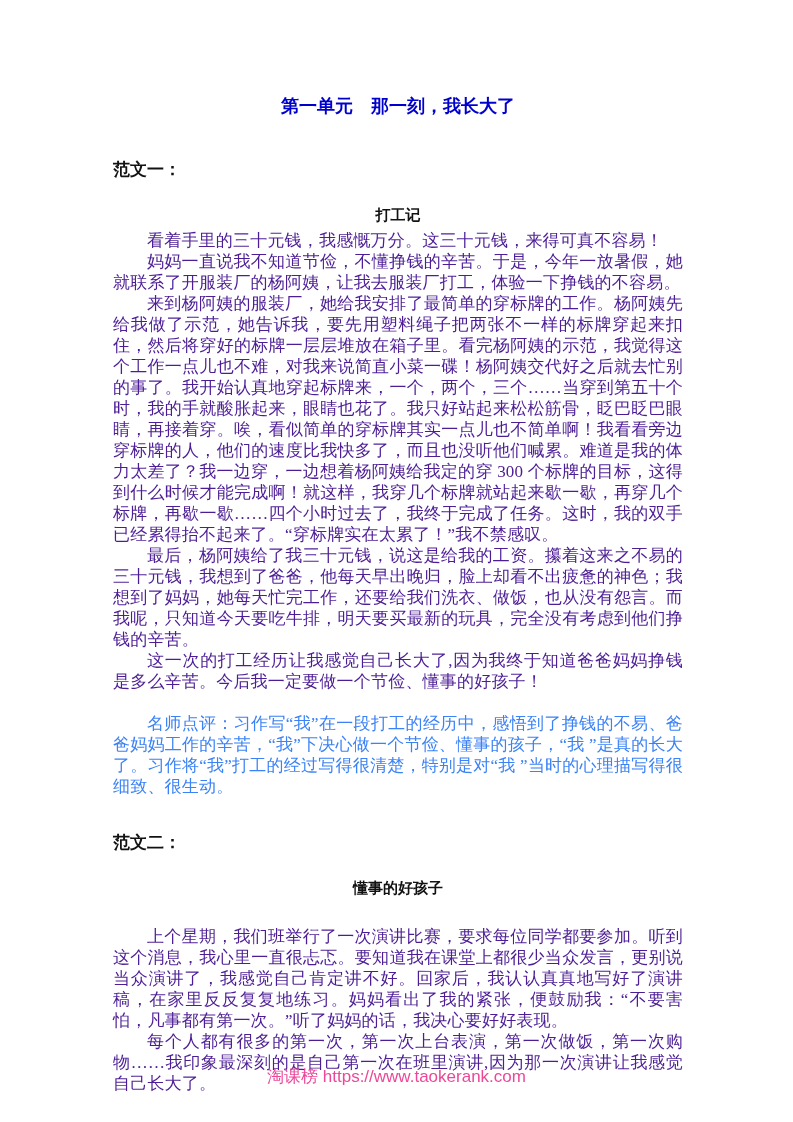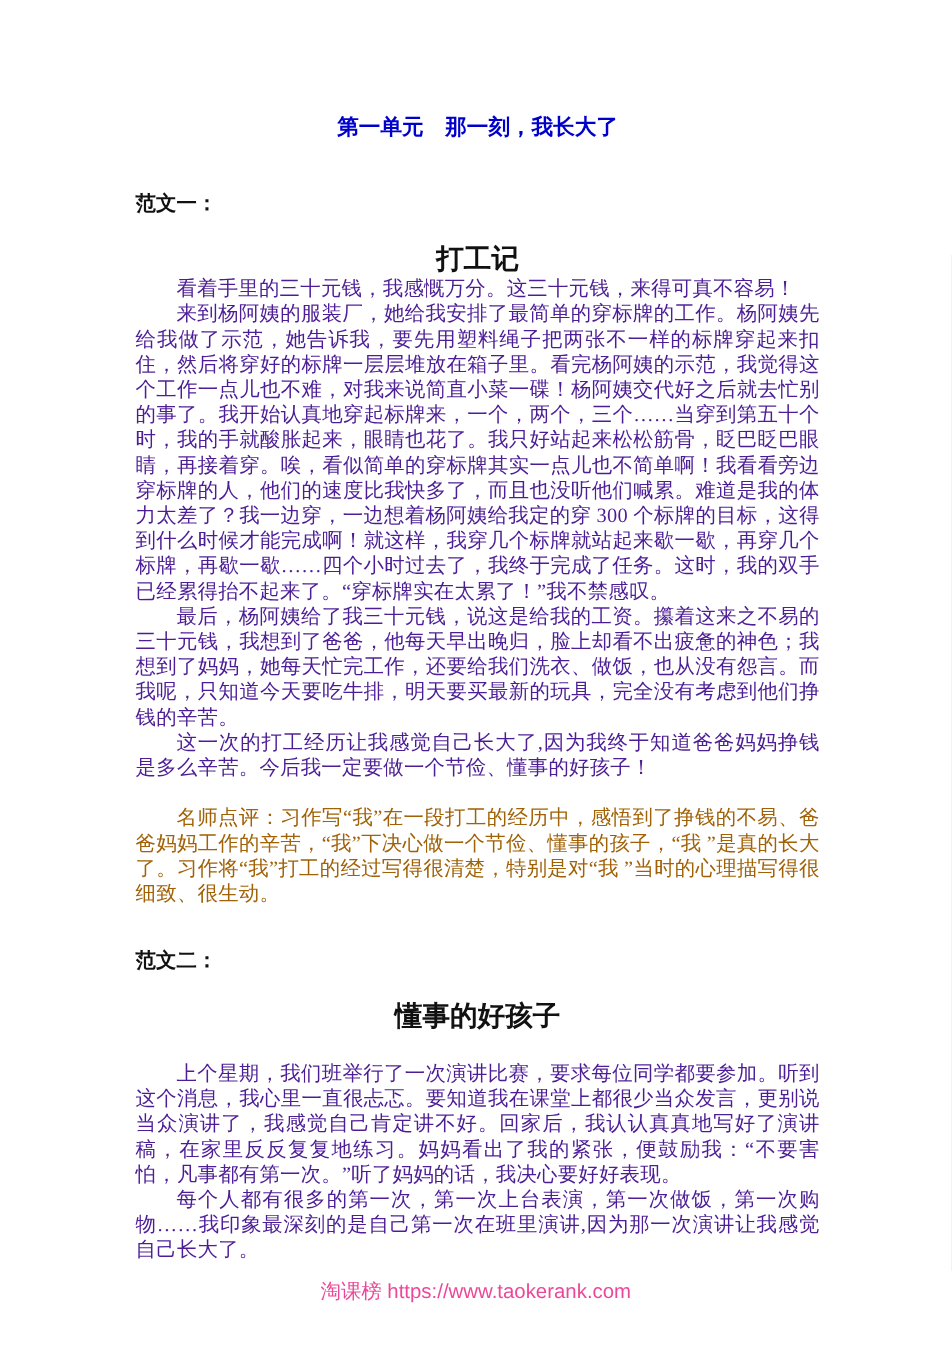--- a/index.html
+++ b/index.html
@@ -31,37 +31,37 @@
     font-weight: bold;
     font-size: 17px;
     line-height: 24px;
     color: #111111;
   }
   .essay-title {
     margin: 22px 0 4px 0;
     text-align: center;
     font-family: "Liberation Sans", sans-serif;
     font-weight: bold;
-    font-size: 23px;
+    font-size: 15px;
     line-height: 22px;
     color: #111111;
   }
   .body-p {
     margin: 0;
     font-family: "Liberation Serif", serif;
     font-size: 17px;
     line-height: 21px;
     color: #4c1d95;
     text-indent: 2em;
     text-align: justify;
     letter-spacing: 0.2px;
   }
   .teacher-comment {
     margin-top: 21px;
-    color: #a16207;
+    color: #3b82f6;
   }
   .section-2-label { margin-top: 34px; }
   .gap-before { margin-top: 27px; }
   .footer {
     position: absolute;
     left: 0;
     right: 0;
     top: 1066px;
     text-align: center;
     font-family: "Liberation Sans", sans-serif;
@@ -75,20 +75,21 @@
 
 <div class="page">
   <div class="content">
 
     <h1 class="unit-title">第一单元　那一刻，我长大了</h1>
 
     <section>
       <div class="section-label">范文一：</div>
       <h2 class="essay-title">打工记</h2>
       <p class="body-p">看着手里的三十元钱，我感慨万分。这三十元钱，来得可真不容易！</p>
+      <p class="body-p">妈妈一直说我不知道节俭，不懂挣钱的辛苦。于是，今年一放暑假，她就联系了开服装厂的杨阿姨，让我去服装厂打工，体验一下挣钱的不容易。</p>
       <p class="body-p">来到杨阿姨的服装厂，她给我安排了最简单的穿标牌的工作。杨阿姨先给我做了示范，她告诉我，要先用塑料绳子把两张不一样的标牌穿起来扣住，然后将穿好的标牌一层层堆放在箱子里。看完杨阿姨的示范，我觉得这个工作一点儿也不难，对我来说简直小菜一碟！杨阿姨交代好之后就去忙别的事了。我开始认真地穿起标牌来，一个，两个，三个……当穿到第五十个时，我的手就酸胀起来，眼睛也花了。我只好站起来松松筋骨，眨巴眨巴眼睛，再接着穿。唉，看似简单的穿标牌其实一点儿也不简单啊！我看看旁边穿标牌的人，他们的速度比我快多了，而且也没听他们喊累。难道是我的体力太差了？我一边穿，一边想着杨阿姨给我定的穿 300 个标牌的目标，这得到什么时候才能完成啊！就这样，我穿几个标牌就站起来歇一歇，再穿几个标牌，再歇一歇……四个小时过去了，我终于完成了任务。这时，我的双手已经累得抬不起来了。“穿标牌实在太累了！”我不禁感叹。</p>
       <p class="body-p">最后，杨阿姨给了我三十元钱，说这是给我的工资。攥着这来之不易的三十元钱，我想到了爸爸，他每天早出晚归，脸上却看不出疲惫的神色；我想到了妈妈，她每天忙完工作，还要给我们洗衣、做饭，也从没有怨言。而我呢，只知道今天要吃牛排，明天要买最新的玩具，完全没有考虑到他们挣钱的辛苦。</p>
       <p class="body-p">这一次的打工经历让我感觉自己长大了,因为我终于知道爸爸妈妈挣钱是多么辛苦。今后我一定要做一个节俭、懂事的好孩子！</p>
       <p class="body-p teacher-comment">名师点评：习作写“我”在一段打工的经历中，感悟到了挣钱的不易、爸爸妈妈工作的辛苦，“我”下决心做一个节俭、懂事的孩子，“我 ”是真的长大了。习作将“我”打工的经过写得很清楚，特别是对“我 ”当时的心理描写得很细致、很生动。</p>
     </section>
 
     <section>
       <div class="section-label section-2-label">范文二：</div>
       <h2 class="essay-title">懂事的好孩子</h2>
       <p class="body-p gap-before">上个星期，我们班举行了一次演讲比赛，要求每位同学都要参加。听到这个消息，我心里一直很忐忑。要知道我在课堂上都很少当众发言，更别说当众演讲了，我感觉自己肯定讲不好。回家后，我认认真真地写好了演讲稿，在家里反反复复地练习。妈妈看出了我的紧张，便鼓励我：“不要害怕，凡事都有第一次。”听了妈妈的话，我决心要好好表现。</p>

